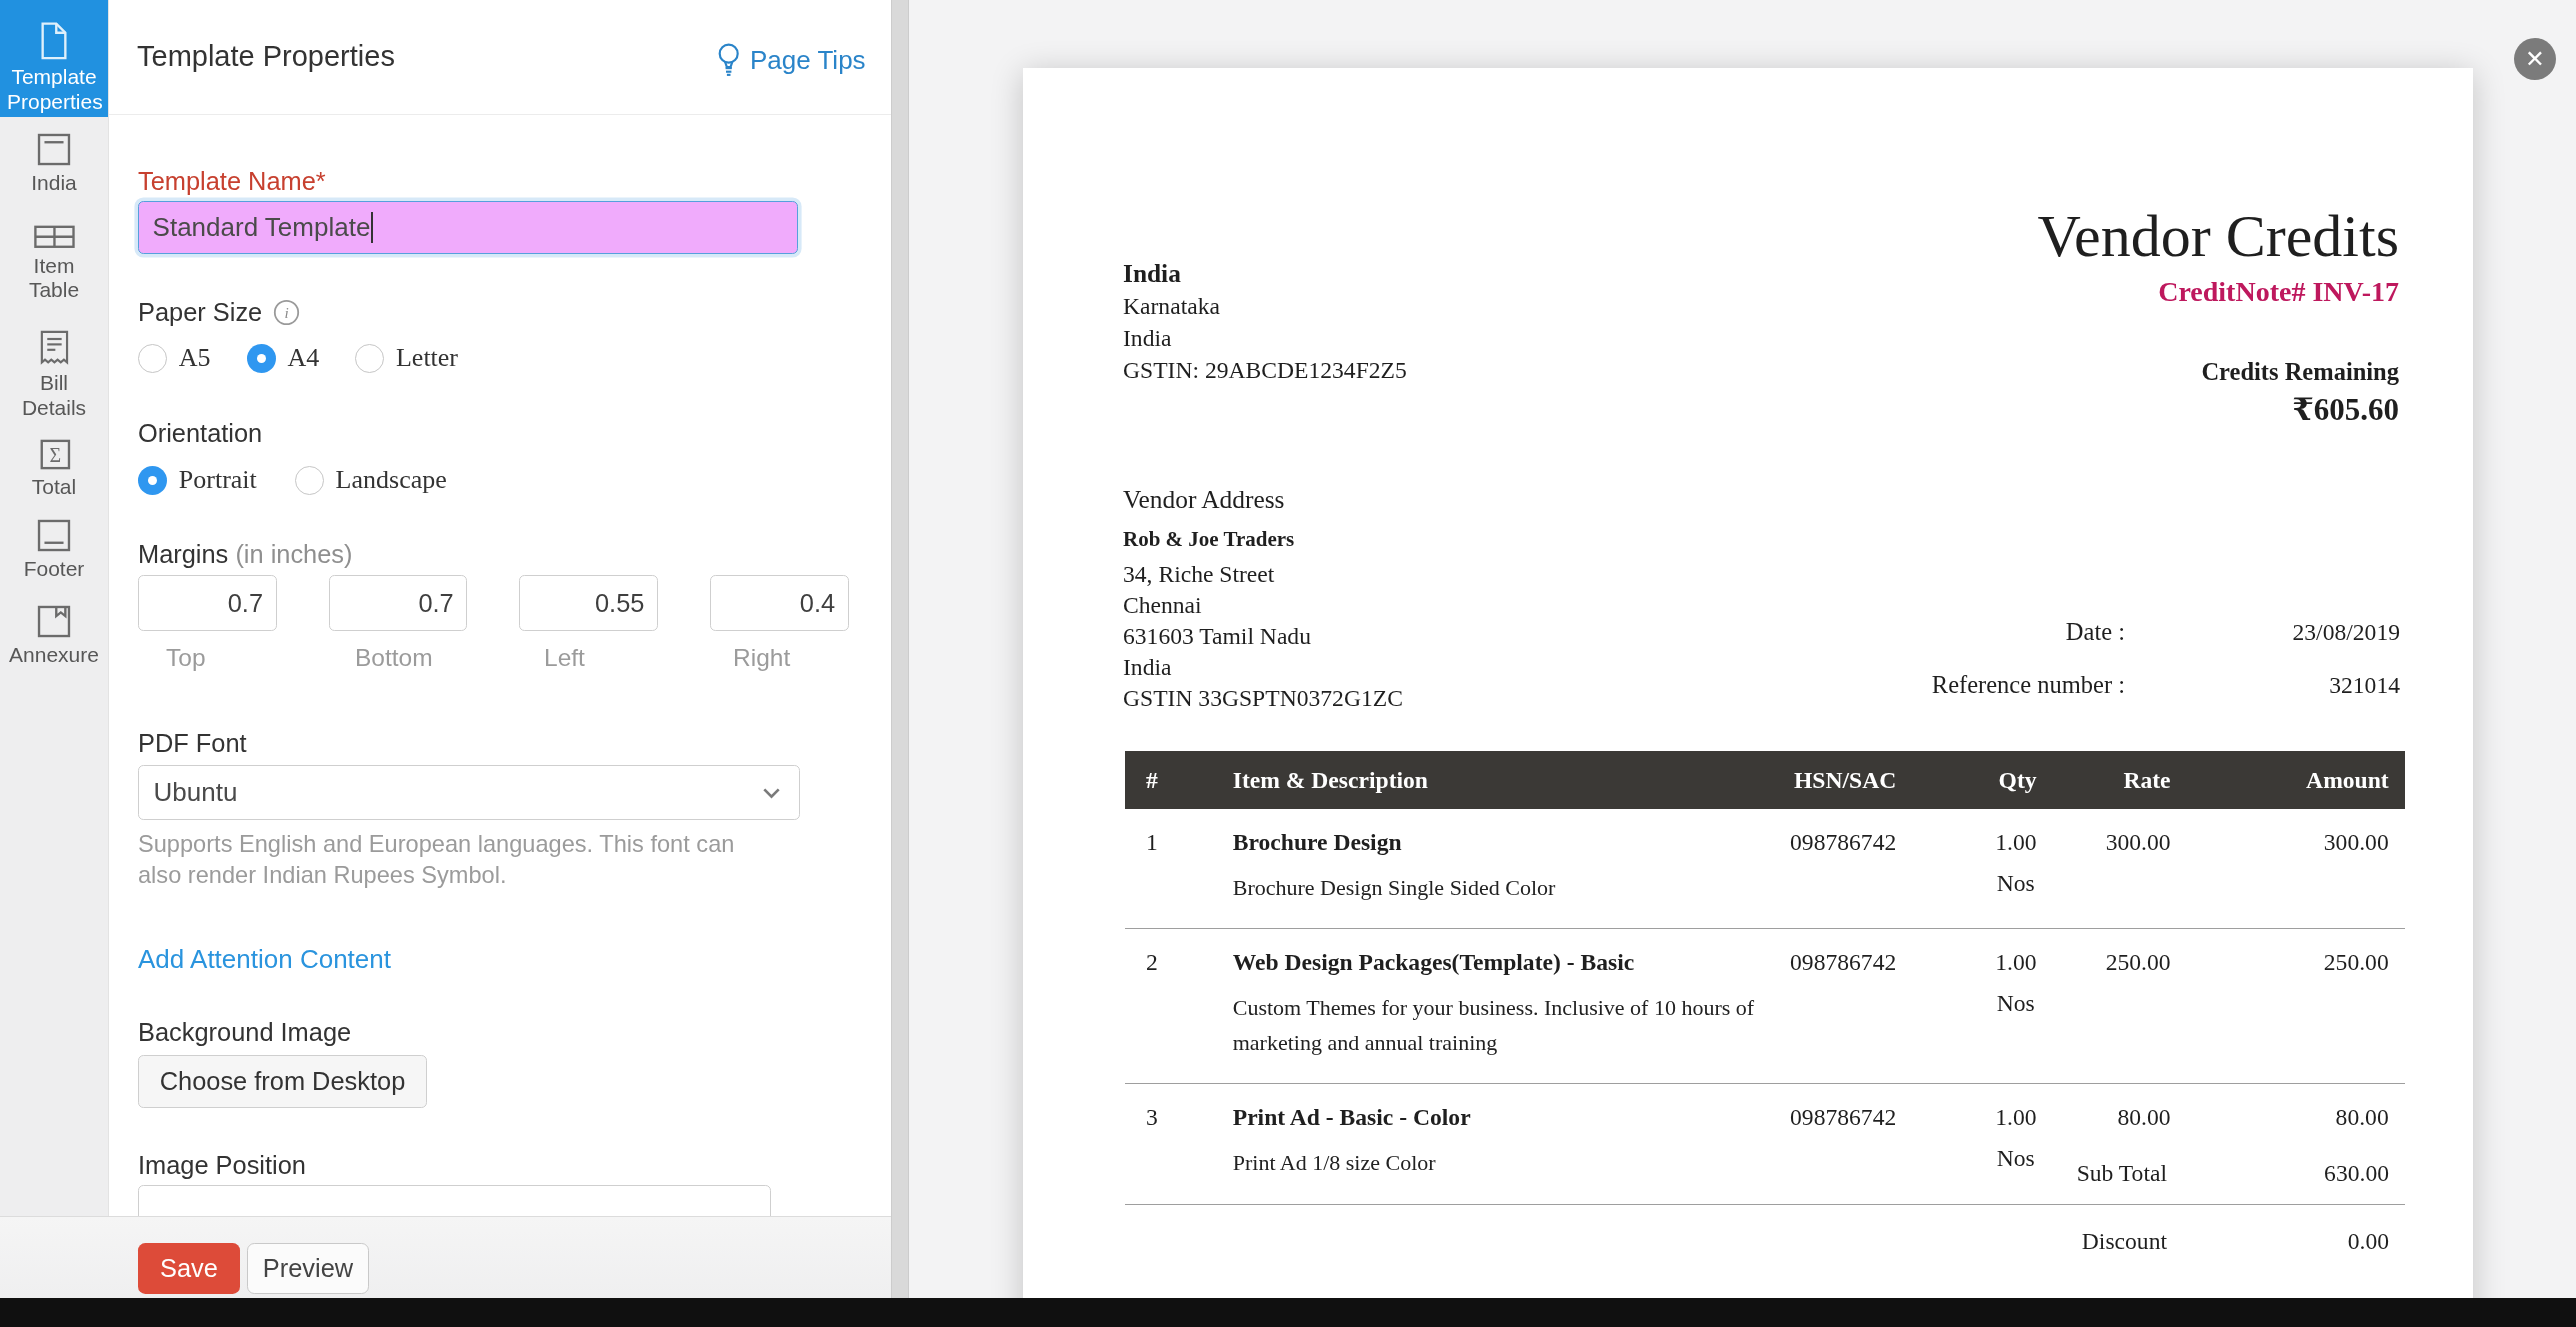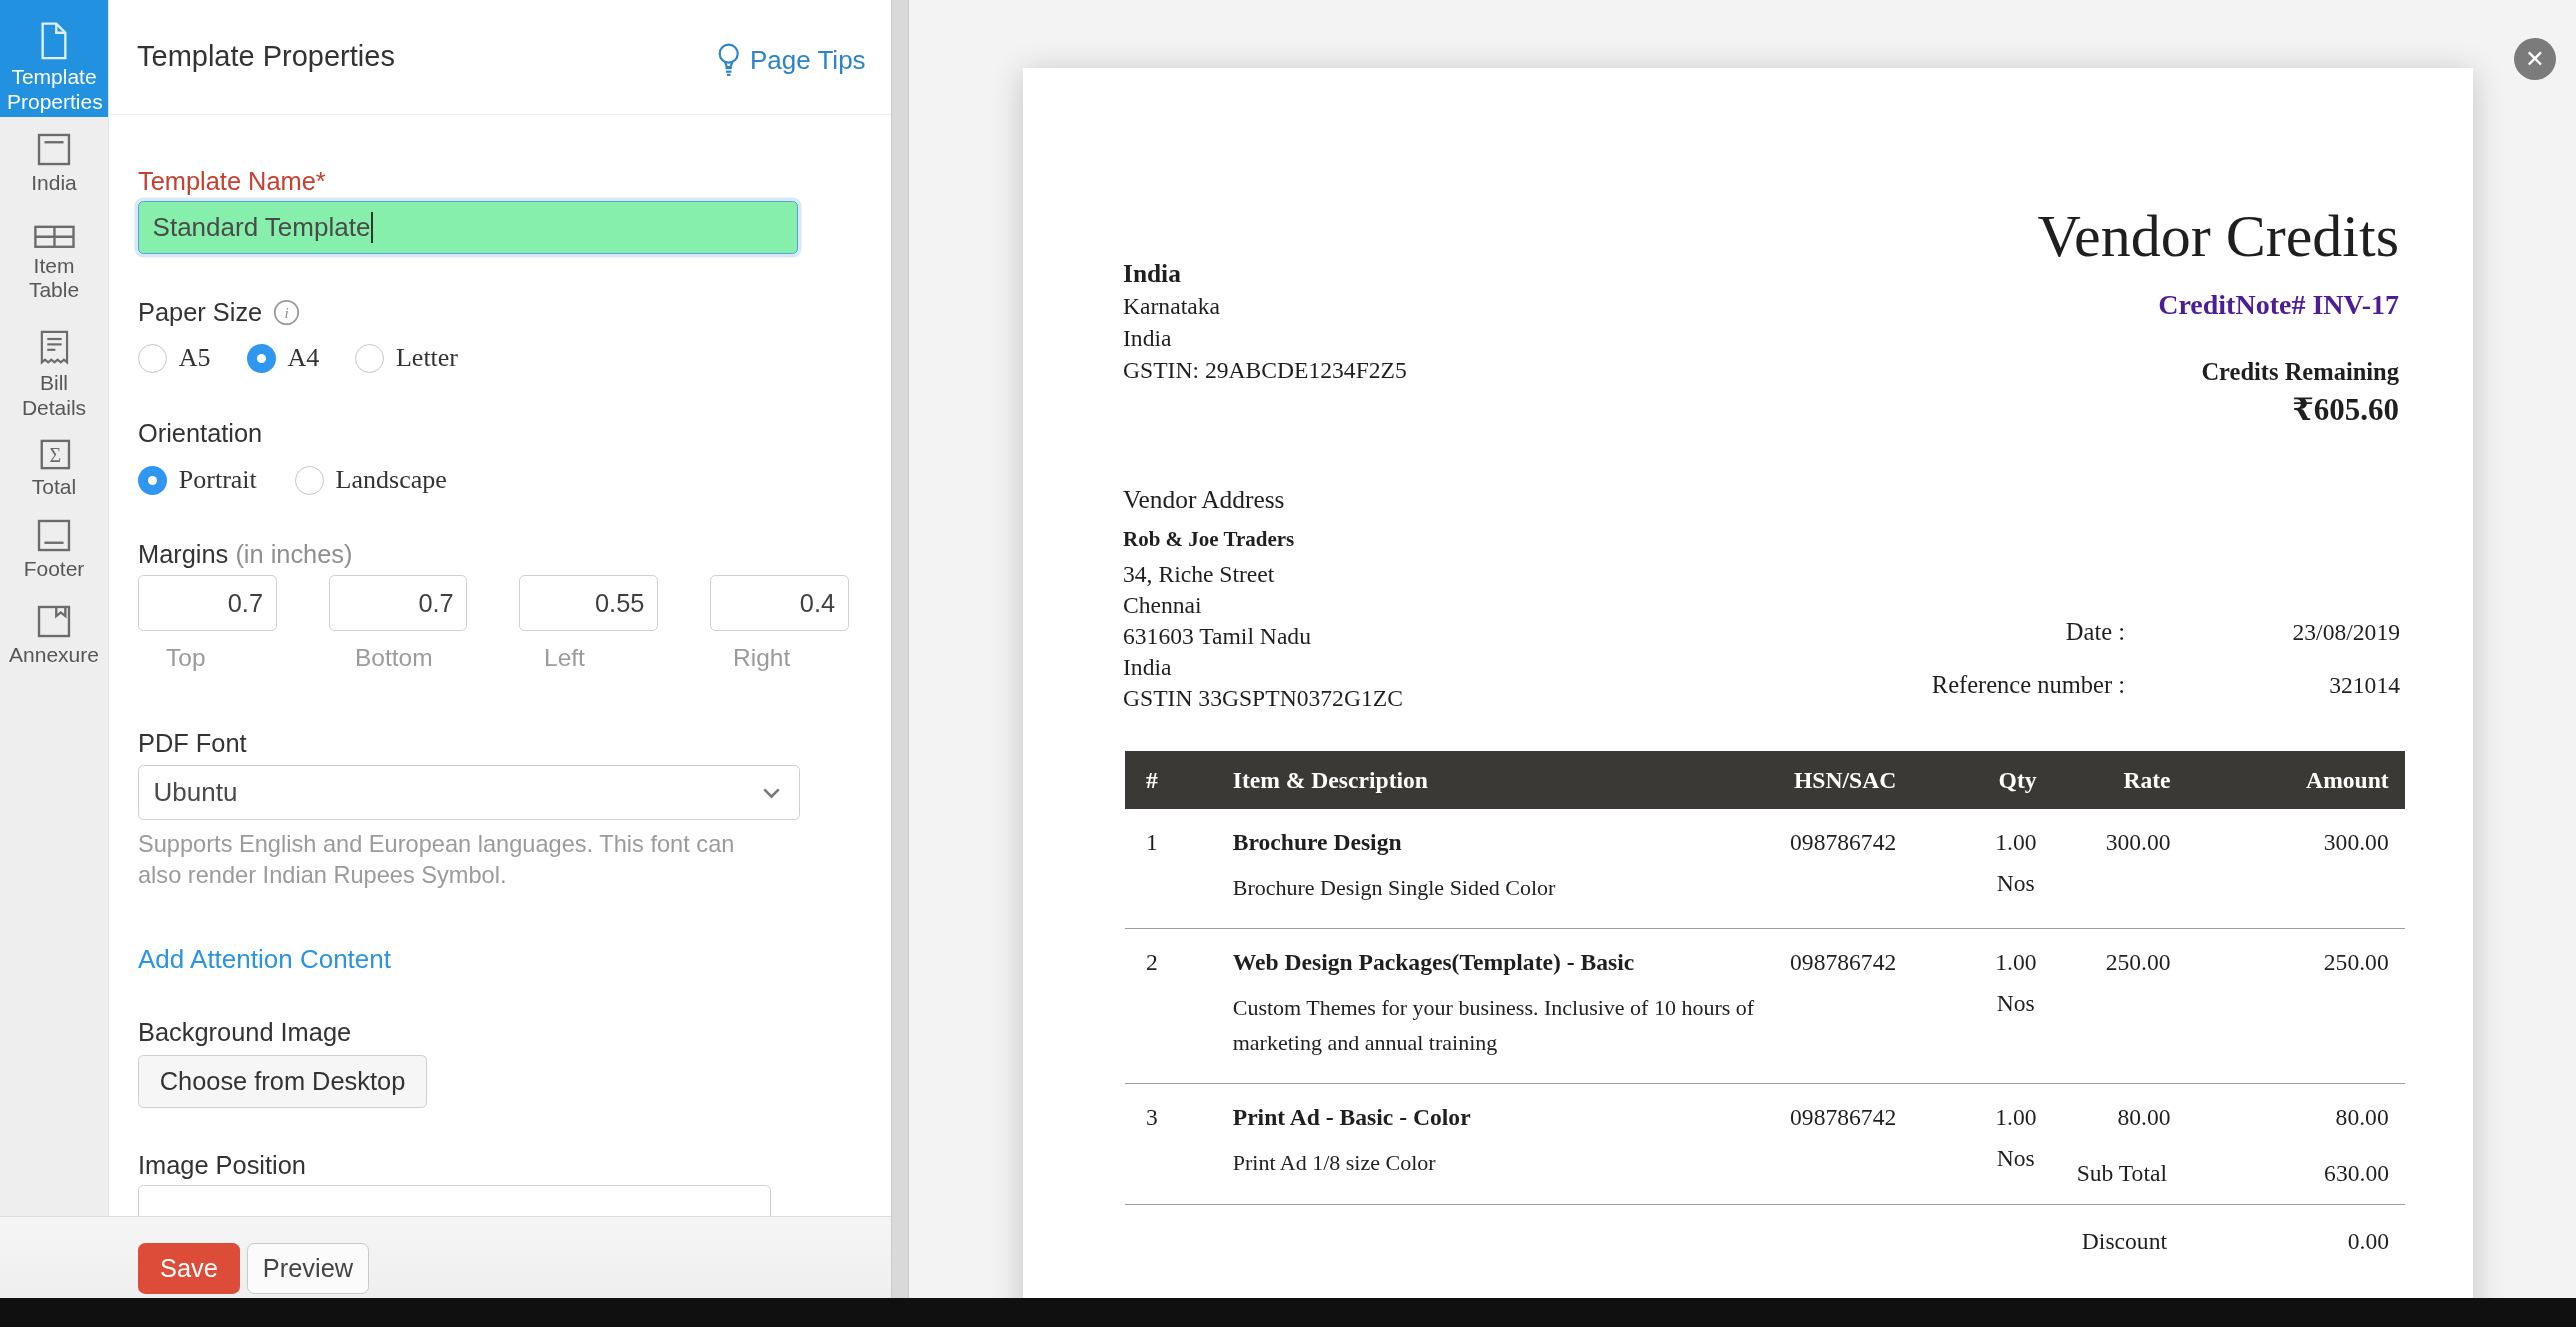--- a/index.html
+++ b/index.html
@@ -24,21 +24,21 @@
   .panel-header{position:absolute;left:0;top:0;width:100%;height:114px;border-bottom:1.8px solid #ececec;background:#fff;}
   .panel-title{position:absolute;left:28px;top:40px;font-size:29px;color:#333;font-weight:normal;margin:0;}
   .page-tips{position:absolute;right:25.4px;top:42px;display:flex;align-items:center;gap:9px;color:#2a84c9;font-size:26px;cursor:pointer;text-decoration:none;}
 
   .panel-body{position:absolute;left:0;top:116px;width:100%;height:1100px;overflow:hidden;}
   .f-label{position:absolute;left:29px;font-size:25.4px;color:#333;}
   .f-label .muted{color:#8f8f8f;}
   .lbl-required{color:#c7402f;}
   .help-text{position:absolute;left:29px;width:635px;font-size:23.6px;line-height:31px;color:#9b9b9b;}
 
-  .text-input{position:absolute;left:29px;width:631px;height:51px;border:1.8px solid #56a0dc;border-radius:5.4px;background:#86efac;
+  .text-input{position:absolute;left:29px;width:631px;height:51px;border:1.8px solid #56a0dc;border-radius:5.4px;background:#f0abfc;
     box-shadow:0 0 0 3.6px rgba(96,169,228,.25);display:flex;align-items:center;padding:0 13.6px;font-size:26px;color:#4a4a4a;}
   .caret{display:inline-block;width:1.8px;height:31px;background:#333;margin-left:0.9px;animation:blink 1s steps(1) infinite;}
   @keyframes blink{50%{opacity:0;}}
 
   .radio-row{position:absolute;left:29px;display:flex;align-items:center;}
   .radio-opt{display:flex;align-items:center;gap:11.8px;cursor:pointer;}
   .radio-circle{width:29px;height:29px;border-radius:50%;background:#fff;border:1.8px solid #c6c6c6;box-sizing:border-box;}
   .radio-circle.checked{background:#2f97f0;border:none;position:relative;}
   .radio-circle.checked::after{content:"";position:absolute;left:10px;top:10px;width:9px;height:9px;border-radius:50%;background:#fff;}
   .radio-text{font-size:26px;color:#333;font-family:Liberation Serif, serif;}
@@ -69,21 +69,21 @@
   
   .preview{position:absolute;left:909px;top:0;width:1667px;height:1321px;background:#f3f3f4;}
   .close-btn{position:absolute;left:1605px;top:38px;width:42px;height:42px;border-radius:50%;background:#7b7b7b;color:#fff;
     border:none;font-size:23.6px;line-height:42px;text-align:center;cursor:pointer;padding:0;}
   .paper{position:absolute;left:114px;top:68px;width:1450px;height:1271px;background:#fff;box-shadow:0 3.6px 31px rgba(0,0,0,.20);
     font-family:"Liberation Serif","DejaVu Serif",serif;color:#1f1f1f;}
   .abs{position:absolute;}
   .org-name{left:100px;top:191px;font-size:25.4px;font-weight:bold;}
   .org-lines{left:100px;top:222px;font-size:23.6px;line-height:32px;}
   .doc-title{right:74px;top:136px;font-size:60px;line-height:64px;}
-  .doc-creditnote{right:74px;top:221px;font-size:28px;font-weight:bold;color:#4c1d95;}
+  .doc-creditnote{right:74px;top:208px;font-size:28px;font-weight:bold;color:#be185d;}
   .cr-label{right:74px;top:290px;font-size:24.5px;font-weight:bold;}
   .cr-value{right:74px;top:323px;font-size:31px;font-weight:bold;font-family:"Liberation Serif","DejaVu Serif","DejaVu Sans",serif;}
   .vendor-label{left:100px;top:417px;font-size:25.4px;}
   .vendor-name{left:100px;top:459px;font-size:21px;font-weight:bold;}
   .vendor-lines{left:100px;top:491px;font-size:23.6px;line-height:31px;}
   .meta-label{font-size:24.5px;}
   .meta-value{font-size:23.6px;}
   .meta-0-l{right:348px;top:550px;} .meta-0-v{right:73px;top:551px;}
   .meta-1-l{right:348px;top:603px;} .meta-1-v{right:73px;top:604px;}
 

